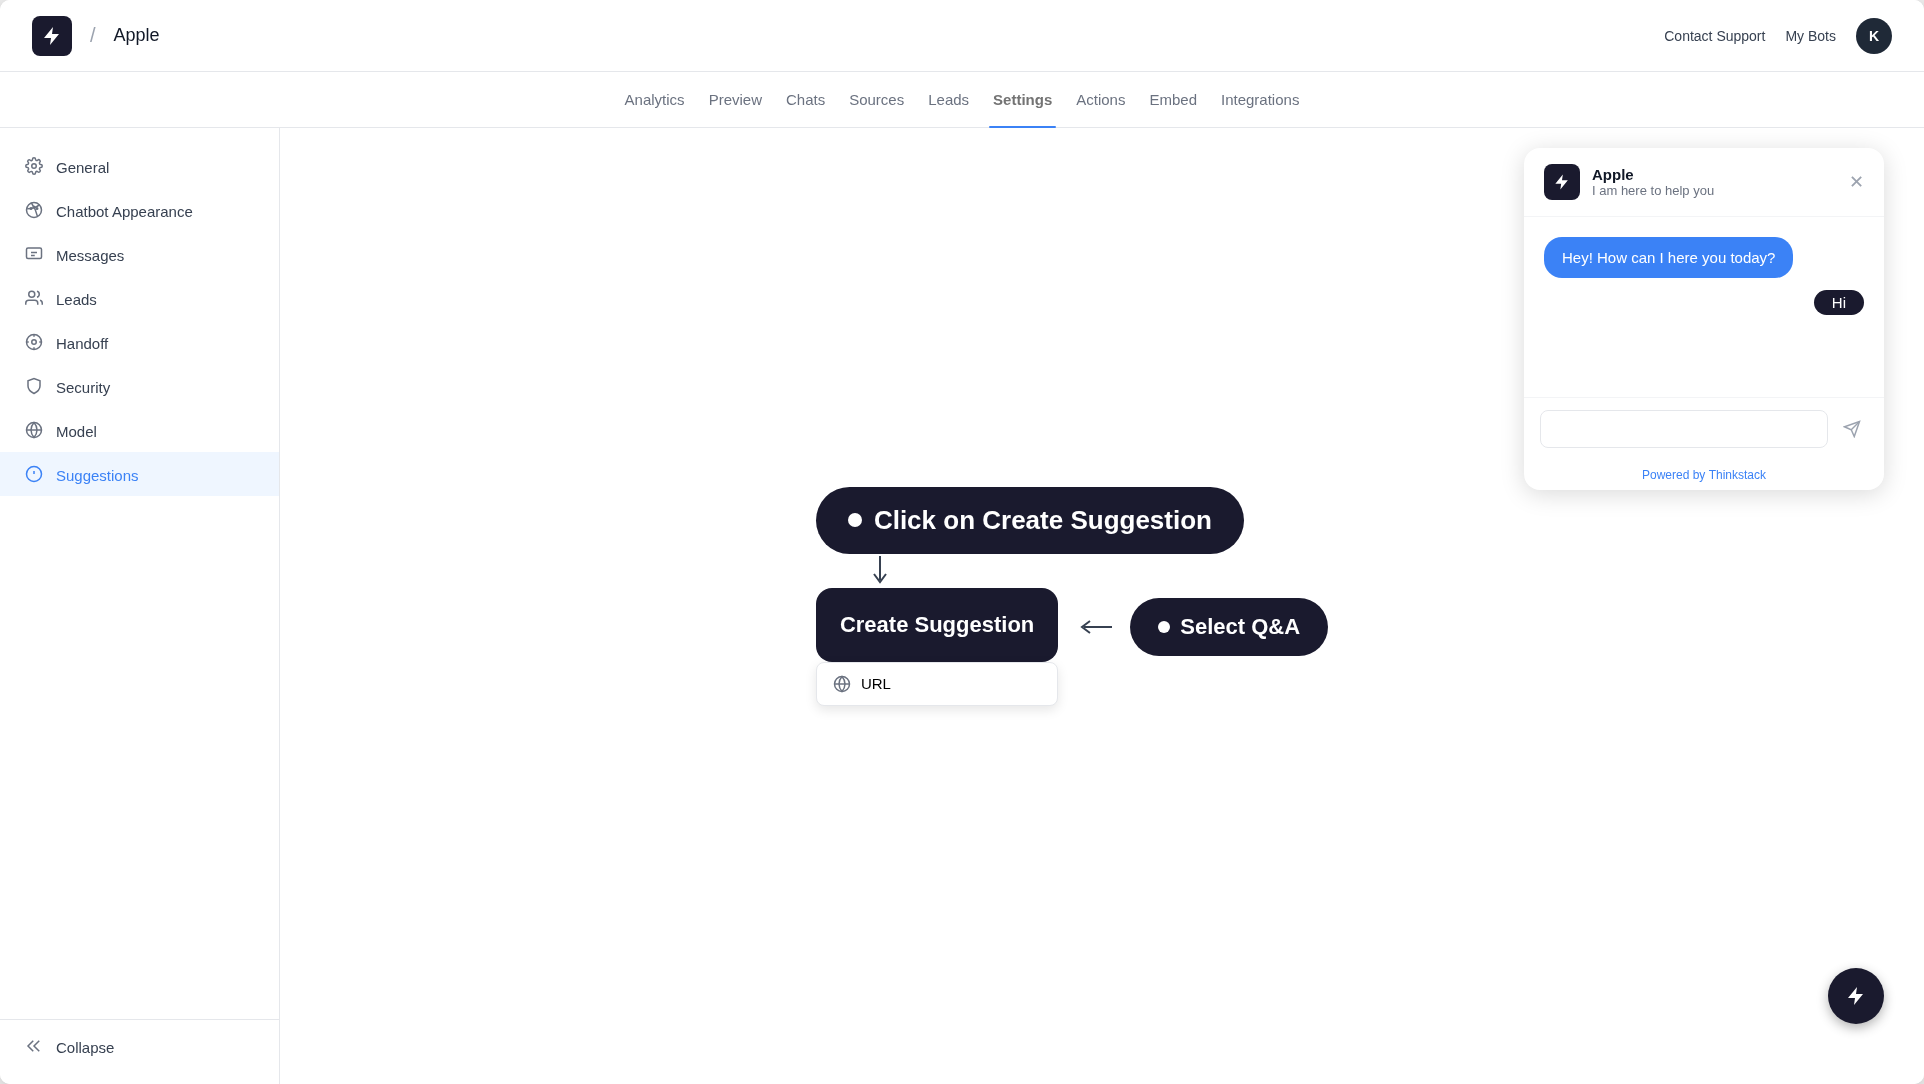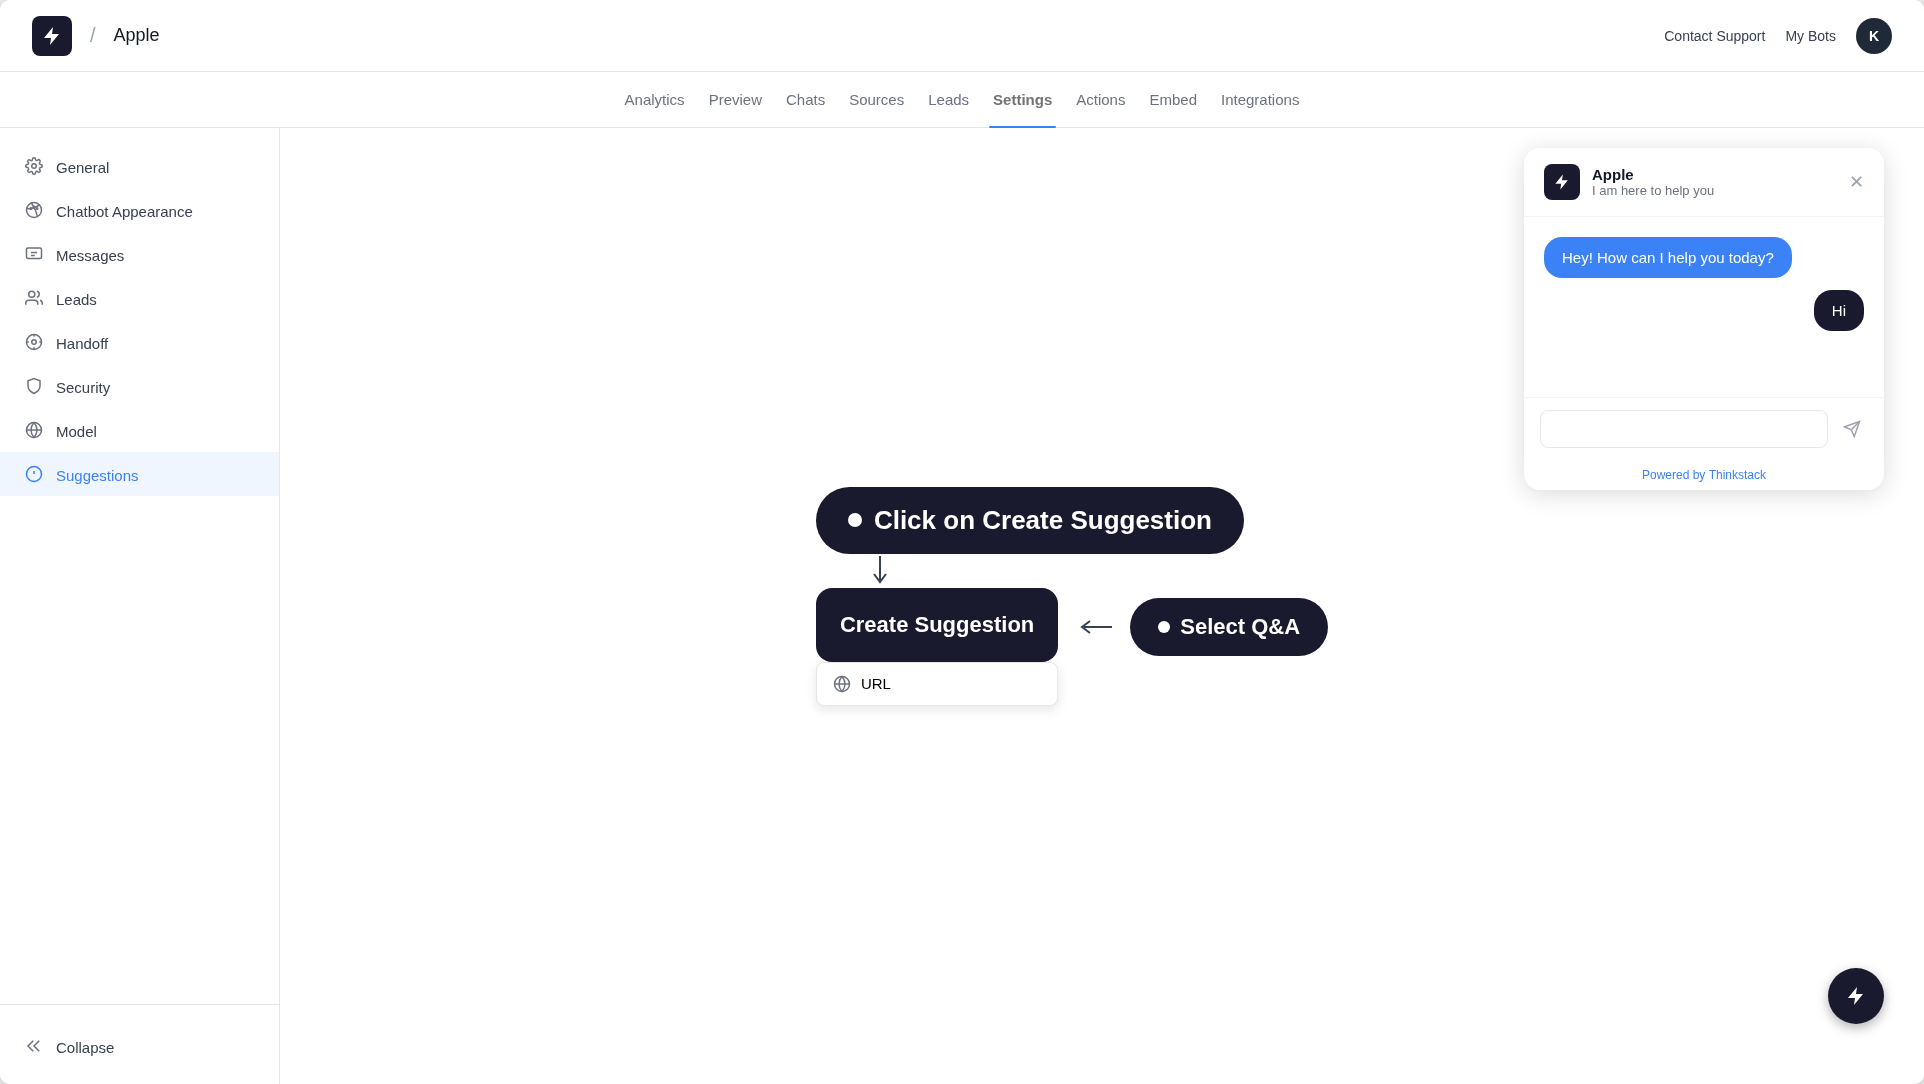--- a/index.html
+++ b/index.html
@@ -25,21 +25,21 @@
     .nav-item.active::after { content: ''; position: absolute; bottom: 0; left: 0; right: 0; height: 2px; background: #3b82f6; border-radius: 1px; }
 
     
     .body { display: flex; flex: 1; overflow: hidden; }
 
     
     .sidebar { width: 280px; border-right: 1px solid #e5e7eb; background: #ffffff; display: flex; flex-direction: column; padding: 16px 0; flex-shrink: 0; }
     .sidebar-item { display: flex; align-items: flex-end; gap: 12px; padding: 12px 24px; cursor: pointer; color: #374151; font-size: 15px; border-radius: 0; }
     .sidebar-item.active { background: #eff6ff; color: #3b82f6; }
     .sidebar-item .icon { width: 20px; height: 20px; display: flex; align-items: center; justify-content: center; flex-shrink: 0; }
-    .sidebar-bottom { margin-top: auto; border-top: 1px solid #e5e7eb; padding-top: 19px; }
+    .sidebar-bottom { margin-top: auto; border-top: 1px solid #e5e7eb; padding-top: 4px; }
 
     
     .main { flex: 1; background: #ffffff; display: flex; align-items: center; justify-content: center; position: relative; overflow: hidden; }
     .bubble-main { background: #1a1a2e; color: white; border-radius: 40px; padding: 18px 32px; font-size: 26px; font-weight: 700; display: inline-flex; align-items: center; gap: 12px; white-space: nowrap; }
     .bubble-main .dot { width: 14px; height: 14px; background: white; border-radius: 50%; flex-shrink: 0; }
     .bubble-secondary { background: #1a1a2e; color: white; border-radius: 16px; padding: 24px 24px; font-size: 22px; font-weight: 600; display: inline-flex; align-items: center; white-space: nowrap; }
     .bubble-qa { background: #1a1a2e; color: white; border-radius: 40px; padding: 16px 28px; font-size: 22px; font-weight: 700; display: inline-flex; align-items: center; gap: 10px; white-space: nowrap; }
     .bubble-qa .dot { width: 12px; height: 12px; background: white; border-radius: 50%; flex-shrink: 0; }
 
     .dropdown-menu { background: white; border: 1px solid #e5e7eb; border-radius: 8px; box-shadow: 0 4px 12px rgba(0,0,0,0.1); min-width: 160px; overflow: hidden; }
@@ -50,21 +50,21 @@
     
     .chatbot-widget { position: absolute; right: 40px; top: 20px; width: 360px; background: white; border-radius: 16px; box-shadow: 0 4px 24px rgba(0,0,0,0.15); overflow: hidden; }
     .chatbot-header { display: flex; align-items: center; gap: 12px; padding: 16px 20px; border-bottom: 1px solid #f3f4f6; }
     .chatbot-logo { width: 36px; height: 36px; background: #1a1a2e; border-radius: 8px; display: flex; align-items: center; justify-content: center; }
     .chatbot-info { flex: 1; }
     .chatbot-name { font-size: 15px; font-weight: 600; color: #111827; }
     .chatbot-subtitle { font-size: 13px; color: #6b7280; }
     .chatbot-close { cursor: pointer; color: #9ca3af; font-size: 18px; }
     .chatbot-body { padding: 20px; min-height: 180px; display: flex; flex-direction: column; gap: 12px; }
     .chat-bubble-bot { background: #3b82f6; color: white; border-radius: 18px; padding: 12px 18px; font-size: 15px; font-weight: 500; align-self: flex-start; max-width: 80%; }
-    .chat-bubble-user { background: #1a1a2e; color: white; border-radius: 18px; padding: 12px 18px; font-size: 15px; font-weight: 500; align-self: flex-end; }
+    .chat-bubble-user { background: #1a1a2e; color: white; border-radius: 18px; padding: 4px 18px; font-size: 15px; font-weight: 500; align-self: flex-end; }
     .chatbot-footer { padding: 12px 16px; border-top: 1px solid #f3f4f6; display: flex; align-items: center; gap: 8px; }
     .chatbot-input { flex: 1; border: 1px solid #e5e7eb; border-radius: 8px; padding: 10px 14px; font-size: 14px; outline: none; color: #374151; }
     .chatbot-send { width: 32px; height: 32px; display: flex; align-items: center; justify-content: center; cursor: pointer; color: #9ca3af; }
     .chatbot-powered { text-align: center; padding: 8px; font-size: 12px; color: #9ca3af; }
     .chatbot-powered span { color: #3b82f6; font-weight: 500; }
 
     
     .floating-btn { position: absolute; right: 40px; bottom: 60px; width: 56px; height: 56px; background: #1a1a2e; border-radius: 50%; display: flex; align-items: center; justify-content: center; cursor: pointer; box-shadow: 0 4px 12px rgba(0,0,0,0.3); }
   </style>
 </head>
@@ -271,21 +271,21 @@
               <path d="M13 3L4 14h7l-1 7 9-11h-7l1-7z"></path>
             </svg>
           </div>
           <div class="chatbot-info">
             <div class="chatbot-name">Apple</div>
             <div class="chatbot-subtitle">I am here to help you</div>
           </div>
           <span class="chatbot-close">✕</span>
         </div>
         <div class="chatbot-body">
-          <div class="chat-bubble-bot">Hey! How can I help you today?</div>
+          <div class="chat-bubble-bot">Hey! How can I here you today?</div>
           <div style="display: flex; justify-content: flex-end;">
             <div class="chat-bubble-user">Hi</div>
           </div>
         </div>
         <div class="chatbot-footer">
           <input class="chatbot-input" type="text" placeholder="" style="">
           <div class="chatbot-send">
             <svg width="18" height="18" viewBox="0 0 24 24" fill="none" stroke="#9ca3af" stroke-width="2">
               <line x1="22" y1="2" x2="11" y2="13"></line>
               <polygon points="22 2 15 22 11 13 2 9 22 2"></polygon>

